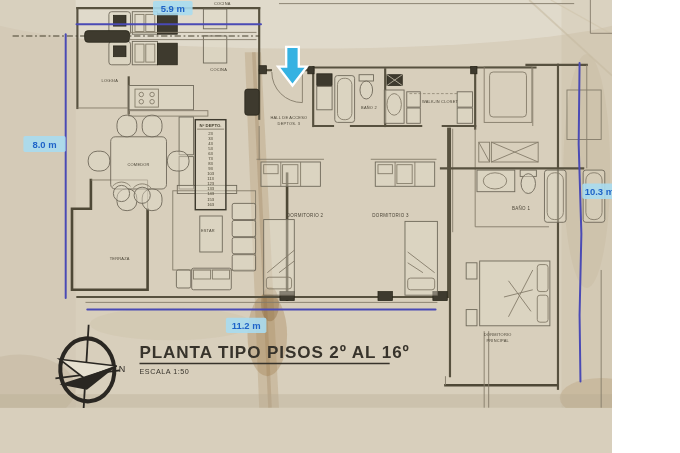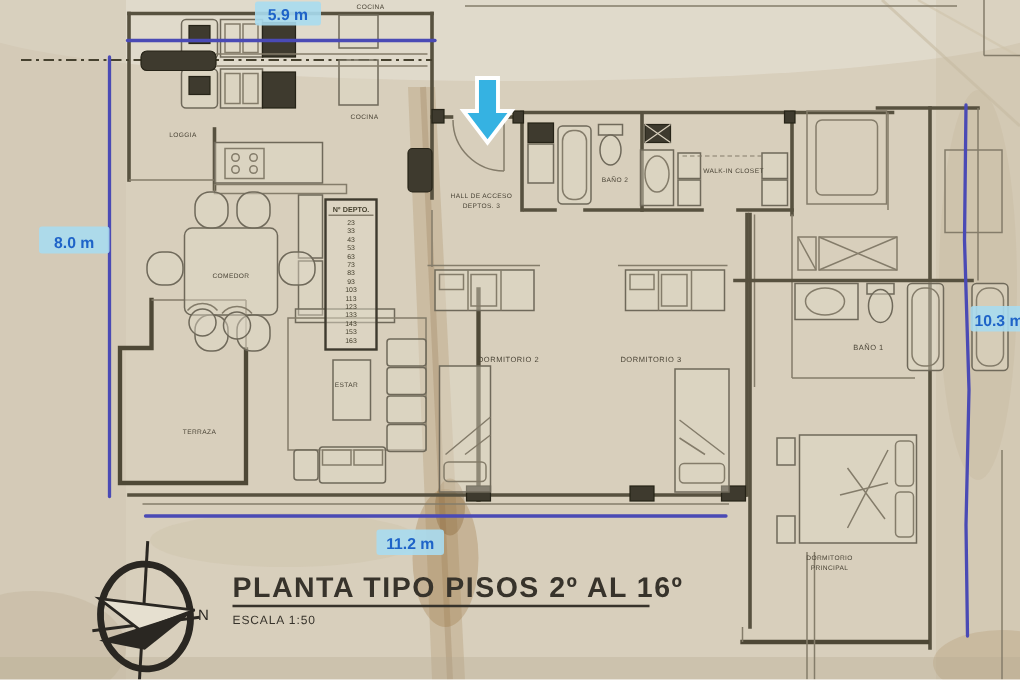--- a/index.html
+++ b/index.html
@@ -1,16 +1,16 @@
 <!DOCTYPE html>
 <html><head>
 <meta charset="utf-8">
 <style>
   html,body{margin:0;padding:0;background:#ffffff;}
-  .stage{position:relative;width:680px;height:453px;overflow:hidden;
+  .stage{position:relative;width:612px;height:453px;overflow:hidden;
          background:#d8cfbc;font-family:"Liberation Sans",sans-serif;}
   svg{position:absolute;inset:0;display:block;}
   text{font-family:"Liberation Sans","DejaVu Sans",sans-serif;}
   .lbl{font-size:5px;fill:#4b4537;letter-spacing:.35px;}
   .lbl-xs{font-size:4.4px;fill:#4b4537;letter-spacing:.25px;}
   .num{font-size:4.6px;fill:#46412f;}
   .hdr{font-size:4.8px;fill:#46412f;font-weight:bold;}
   .dim-text{font-size:10.5px;font-weight:bold;fill:#1e63c8;}
   .title-text{font-size:19px;font-weight:bold;fill:#37332b;letter-spacing:1px;}
   .scale-text{font-size:8px;fill:#37332b;letter-spacing:.6px;}

